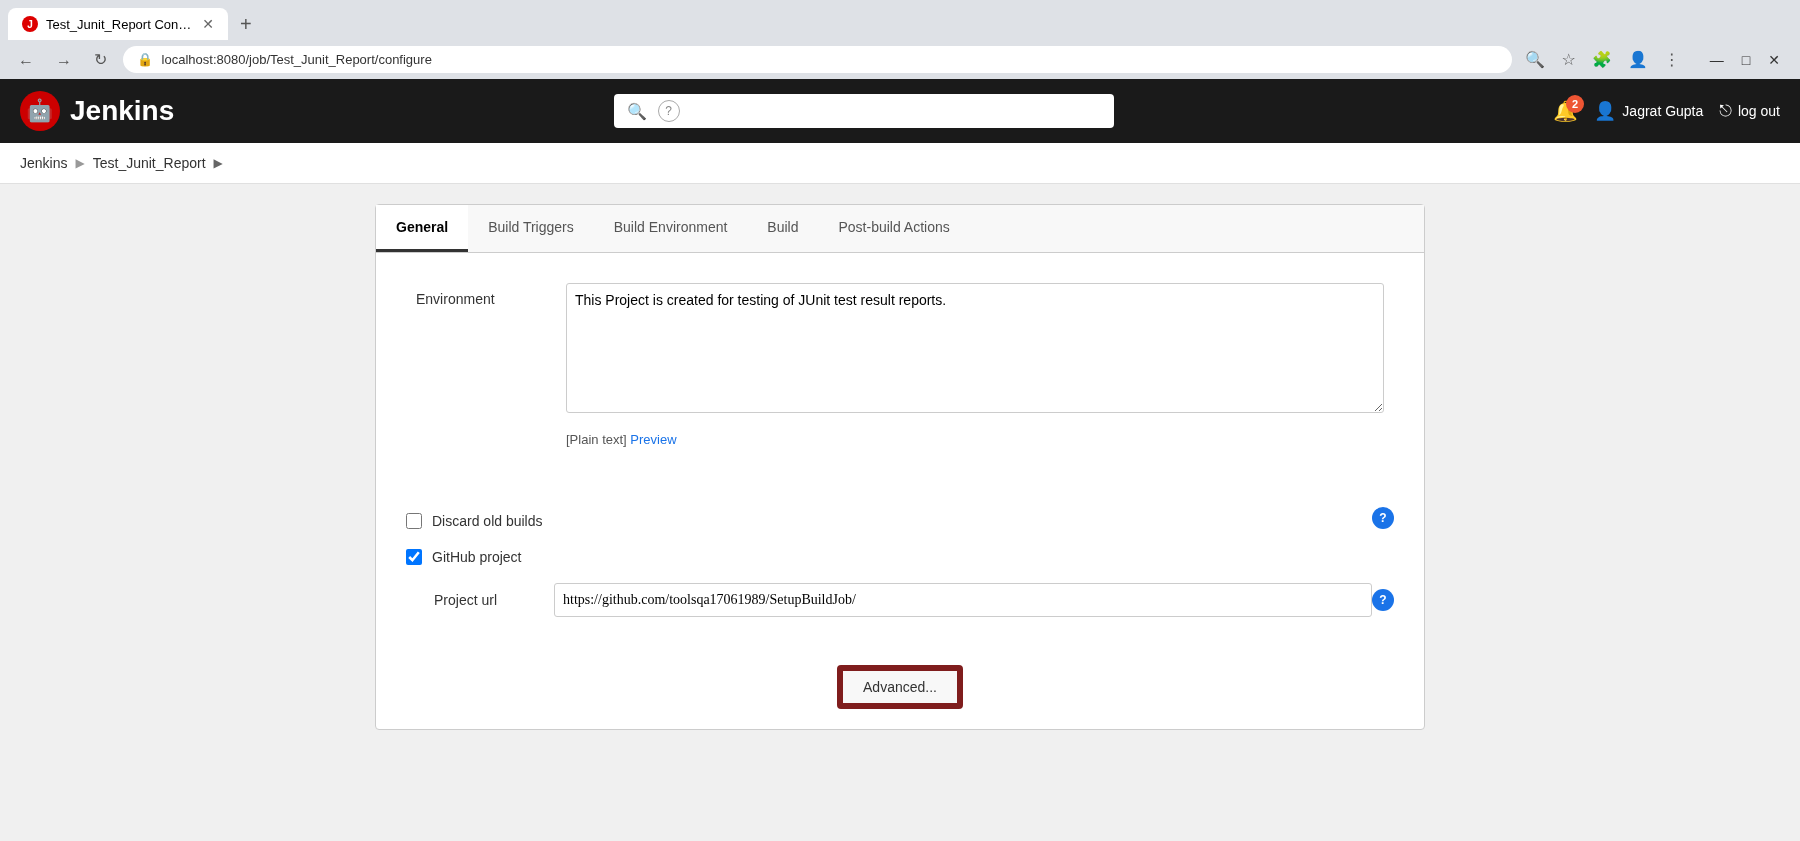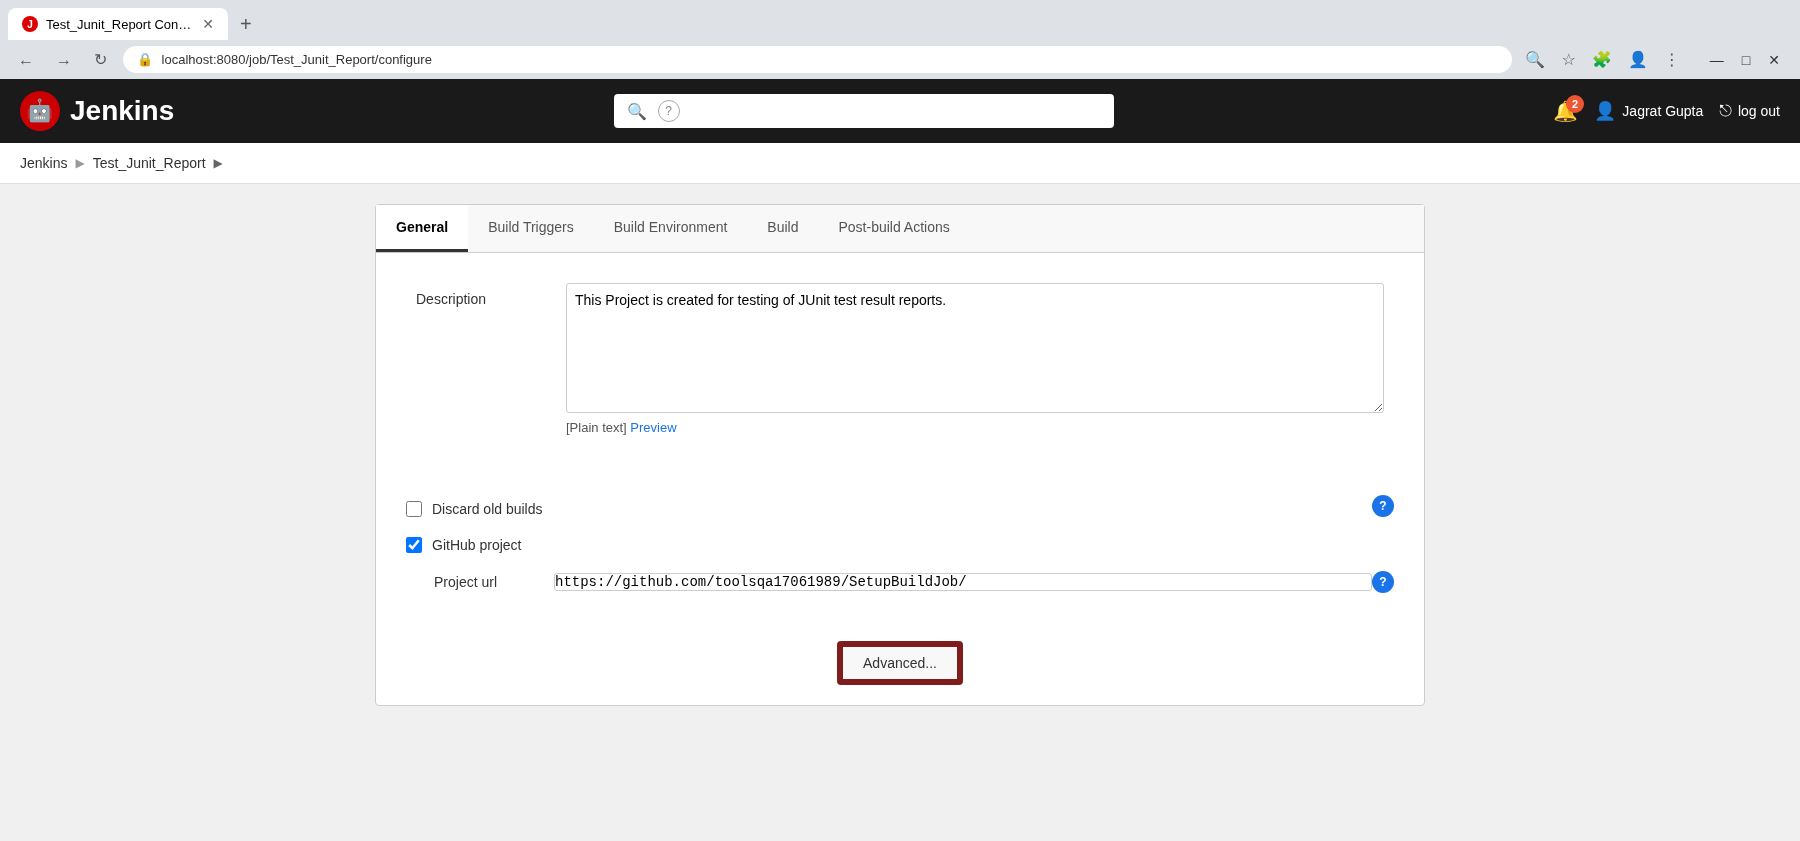--- a/index.html
+++ b/index.html
@@ -55,35 +55,35 @@
     .tab-nav { display: flex; border-bottom: 1px solid #ccc; background: #f8f8f8; }
     .config-tab { padding: 14px 20px; font-size: 14px; cursor: pointer; border-bottom: 3px solid transparent; color: #555; white-space: nowrap; }
     .config-tab.active { border-bottom: 3px solid #333; font-weight: bold; color: #000; background: #fff; }
 
     
     .form-area { padding: 30px 40px; }
     .form-row { display: flex; align-items: flex-start; margin-bottom: 20px; gap: 20px; }
     .form-label { width: 130px; min-width: 130px; font-size: 14px; color: #333; padding-top: 8px; }
     .form-control-wrap { flex: 1; }
     textarea.form-control { width: 100%; border: 1px solid #ccc; border-radius: 3px; padding: 8px; font-size: 14px; resize: vertical; height: 130px; font-family: inherit; }
-    .plain-text-note { font-size: 13px; color: #555; margin-top: 4px; }
+    .plain-text-note { font-size: 13px; color: #555; margin-top: 16px; }
     .plain-text-note a { color: #1a73e8; text-decoration: none; }
 
     
     .checkbox-row { display: flex; align-items: flex-end; gap: 10px; padding: 10px 0; position: relative; }
     .checkbox-row input[type=checkbox] { width: 16px; height: 16px; cursor: pointer; }
     .checkbox-label { font-size: 14px; color: #333; cursor: pointer; }
     .help-btn { width: 22px; height: 22px; background: #1a73e8; border-radius: 50%; color: #fff; font-size: 12px; display: flex; align-items: center; justify-content: center; cursor: pointer; font-weight: bold; margin-left: auto; }
 
     .advanced-btn { display: block; margin: 20px auto 0 auto; padding: 8px 20px; border: 6px solid #7f1d1d; border-radius: 4px; background: #f8f8f8; font-size: 14px; cursor: pointer; color: #333; }
 
     .checkbox-section { padding: 0 30px; }
     .project-url-row { display: flex; align-items: center; padding: 8px 0 8px 28px; }
     .project-url-label { width: 120px; font-size: 14px; color: #333; }
-    .project-url-input { flex: 1; border: 1px solid #ccc; border-radius: 3px; padding: 0; font-size: 14px; font-family: Liberation Mono, monospace; }
+    .project-url-input { flex: 1; border: 1px solid #ccc; border-radius: 3px; padding: 8px; font-size: 14px; font-family: Liberation Serif, serif; }
   </style>
 </head>
 <body>
 
 <div class="browser-chrome">
   <div class="tab-bar">
     <div class="tab">
       <div class="tab-favicon">J</div>
       <span class="tab-title">Test_Junit_Report Config [Jenkins</span>
       <span class="tab-close">✕</span>
@@ -166,21 +166,21 @@
         <span>Build</span>
       </div>
       <div class="config-tab">
         <span>Post-build Actions</span>
       </div>
     </div>
 
     <div class="form-area">
 
       <div class="form-row">
-        <label class="form-label">Description</label>
+        <label class="form-label">Environment</label>
         <div class="form-control-wrap">
           <textarea class="form-control" style="">This Project is created for testing of JUnit test result reports.</textarea>
           <div class="plain-text-note">
             <span>[Plain text]</span>
             <a href="#">Preview</a>
           </div>
         </div>
       </div>
 
     </div>

